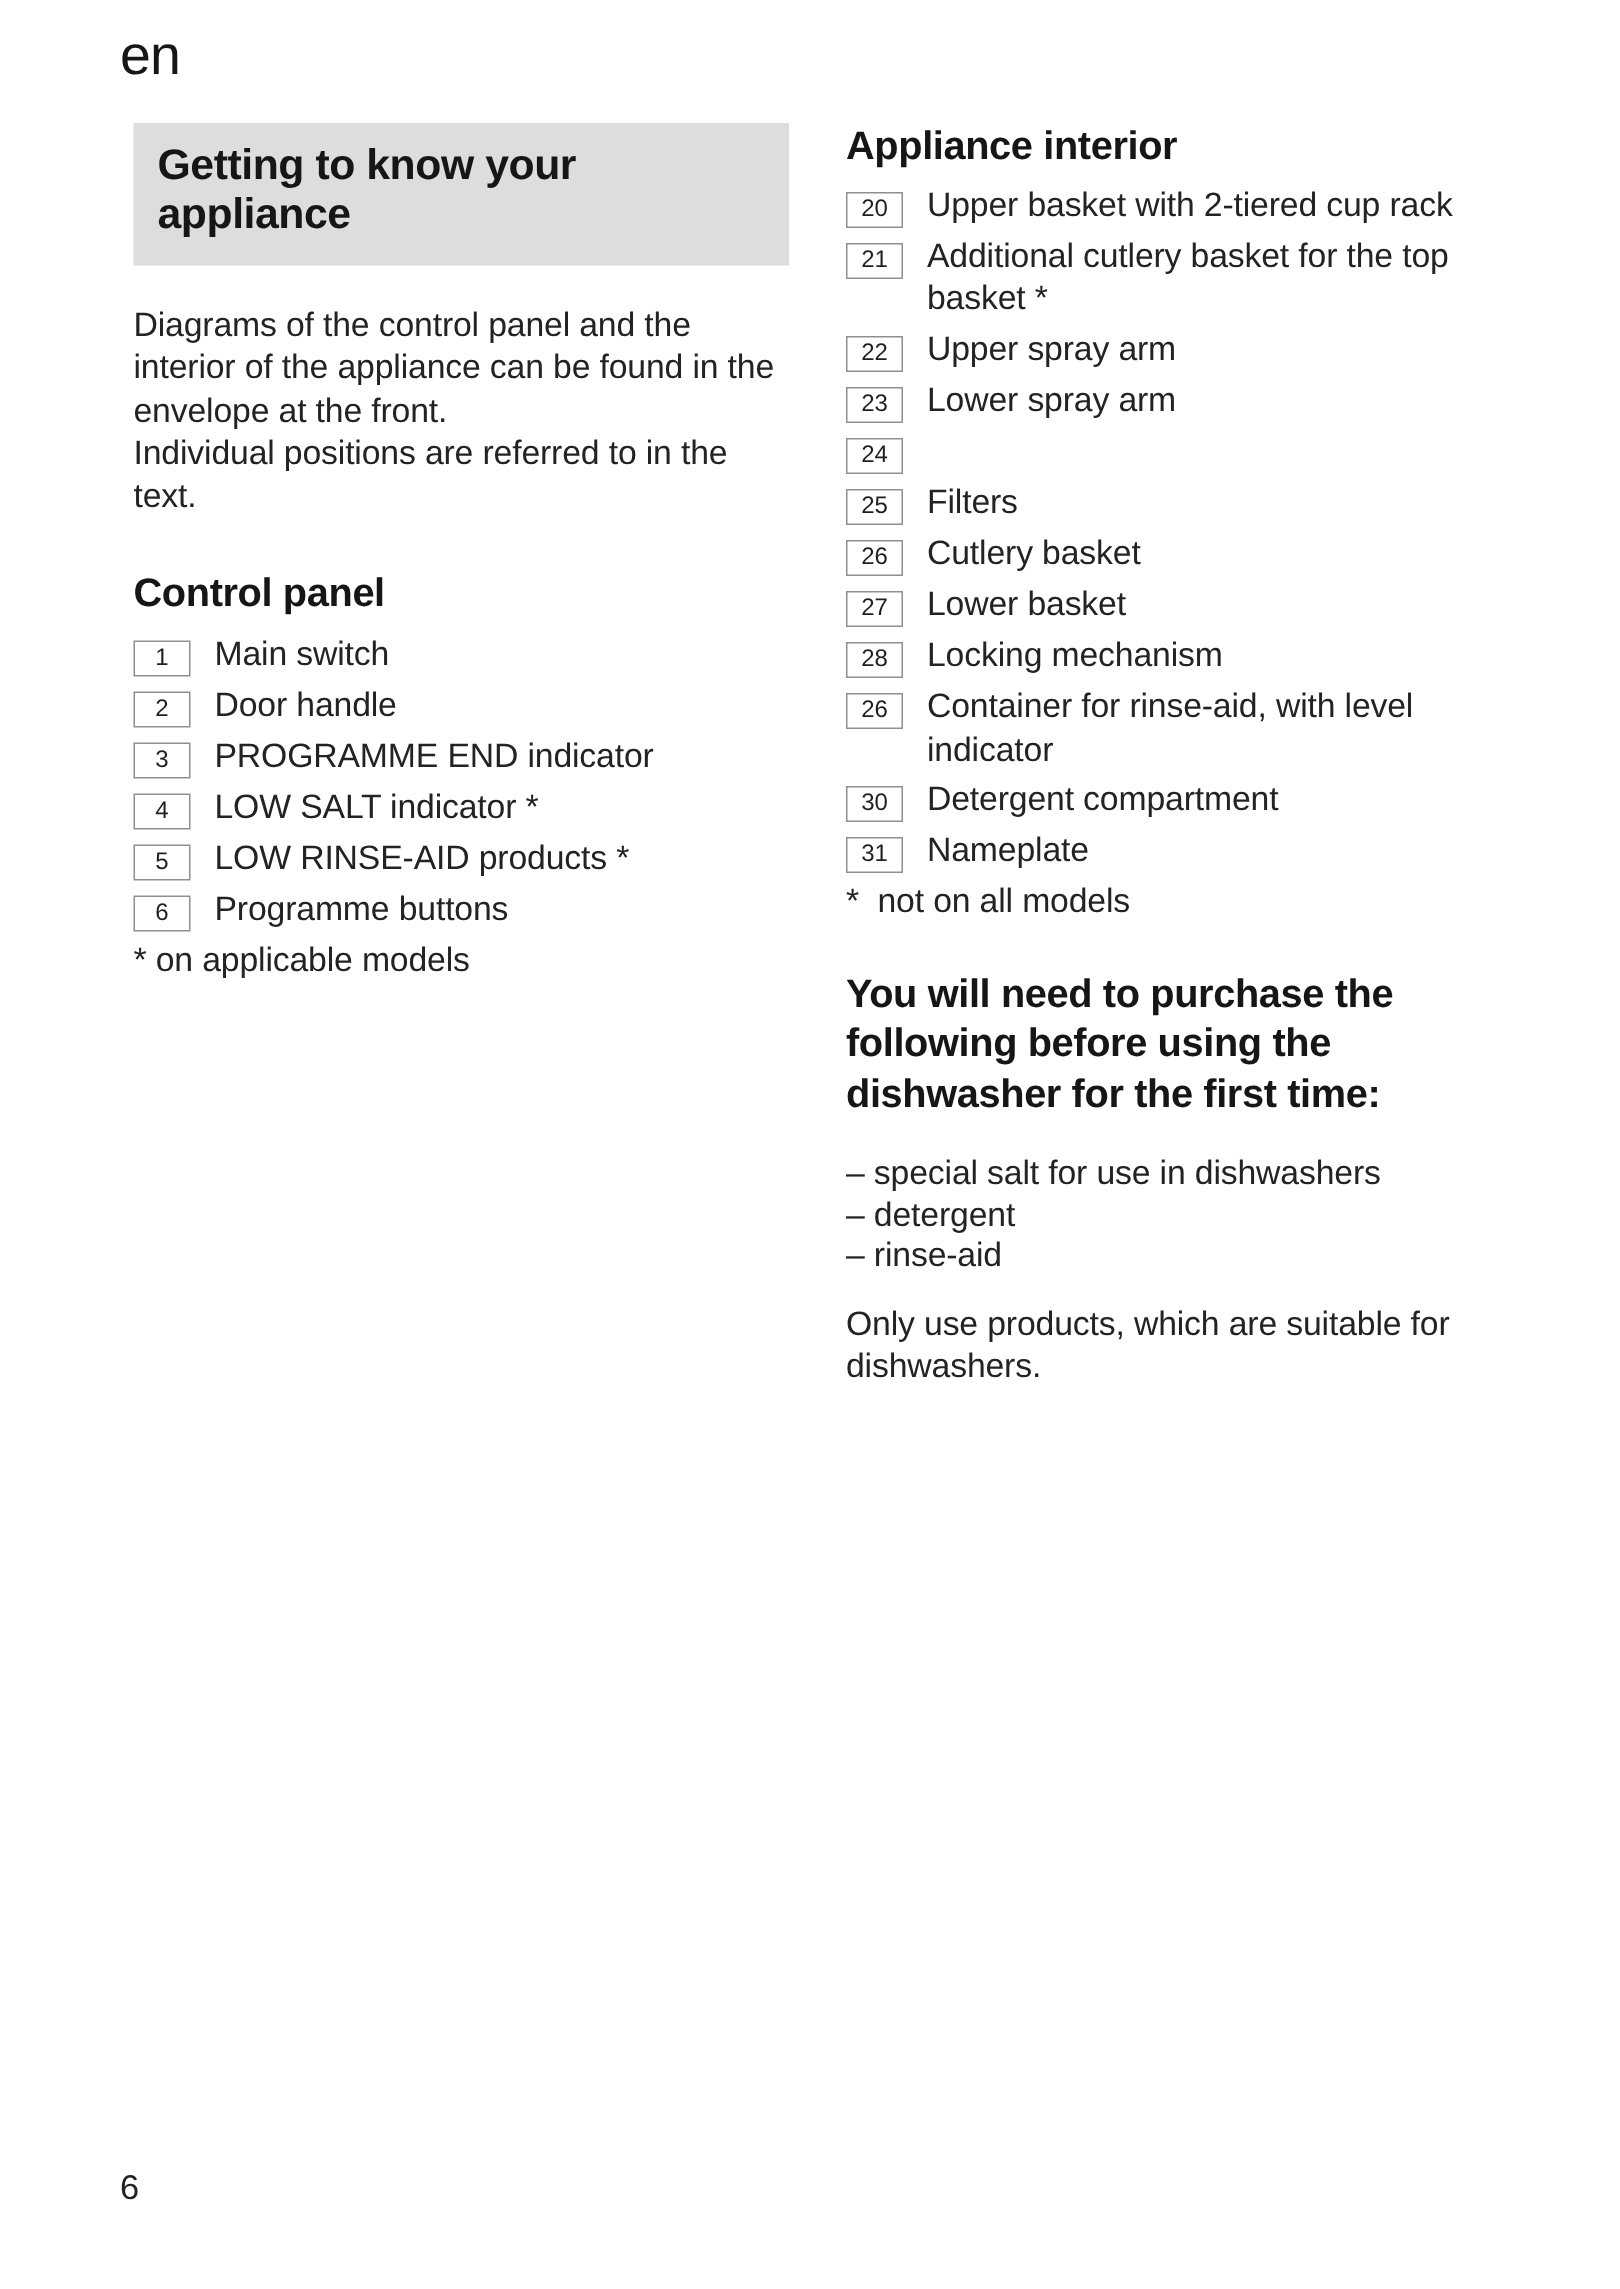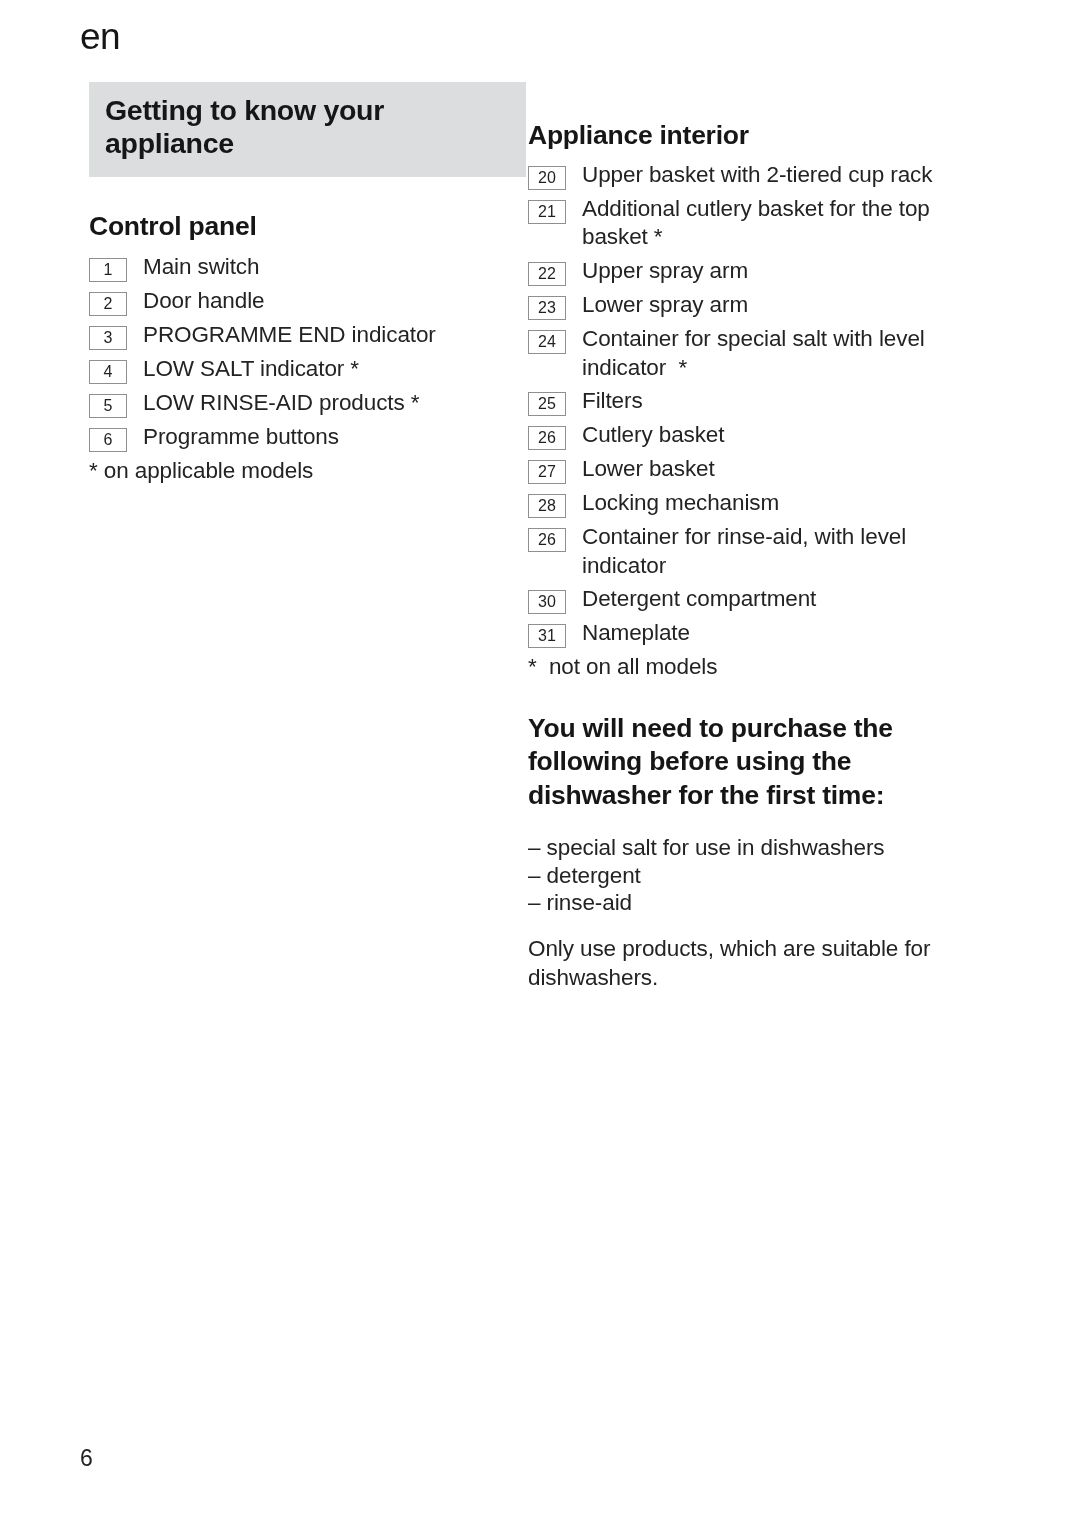--- a/index.html
+++ b/index.html
@@ -35,24 +35,23 @@
 
   
   .col-left {
     position: absolute;
     left: 89px;
     top: 82px;
     width: 437px;
   }
   .col-right {
     position: absolute;
-    left: 528px;
+    left: 564px;
     top: 82px;
     width: 440px;
-    margin-top: 38px;
   }
 
   
   .chapter-band {
     background: #dcdddf;
     padding: 12px 16px 16px 16px;
     box-sizing: border-box;
     width: 437px;
     min-height: 76px;
   }
@@ -191,20 +190,24 @@
 <div class="page">
 
   <div class="lang-head">en</div>
 
   <div class="col-left">
 
     <div class="chapter-band">
       <div class="chapter-title">Getting to know your appliance</div>
     </div>
 
+    <div class="body-text left-intro">
+      <p class="para">Diagrams of the control panel and the interior of the appliance can be found in the envelope at the front.</p>
+      <p class="para gap-para">Individual positions are referred to in the text.</p>
+    </div>
 
     <div class="section-heading heading-control">Control panel</div>
 
     <ul class="legend-list left">
       <li class="legend-item">
         <span class="legend-num">1</span>
         <span class="legend-text">Main switch</span>
       </li>
       <li class="legend-item">
         <span class="legend-num">2</span>
@@ -248,21 +251,20 @@
       <li class="legend-item">
         <span class="legend-num">22</span>
         <span class="legend-text">Upper spray arm</span>
       </li>
       <li class="legend-item">
         <span class="legend-num">23</span>
         <span class="legend-text">Lower spray arm</span>
       </li>
       <li class="legend-item">
         <span class="legend-num">24</span>
-        <span class="legend-text">Container for special salt with level indicator  *</span>
       </li>
       <li class="legend-item">
         <span class="legend-num">25</span>
         <span class="legend-text">Filters</span>
       </li>
       <li class="legend-item">
         <span class="legend-num">26</span>
         <span class="legend-text">Cutlery basket</span>
       </li>
       <li class="legend-item">

